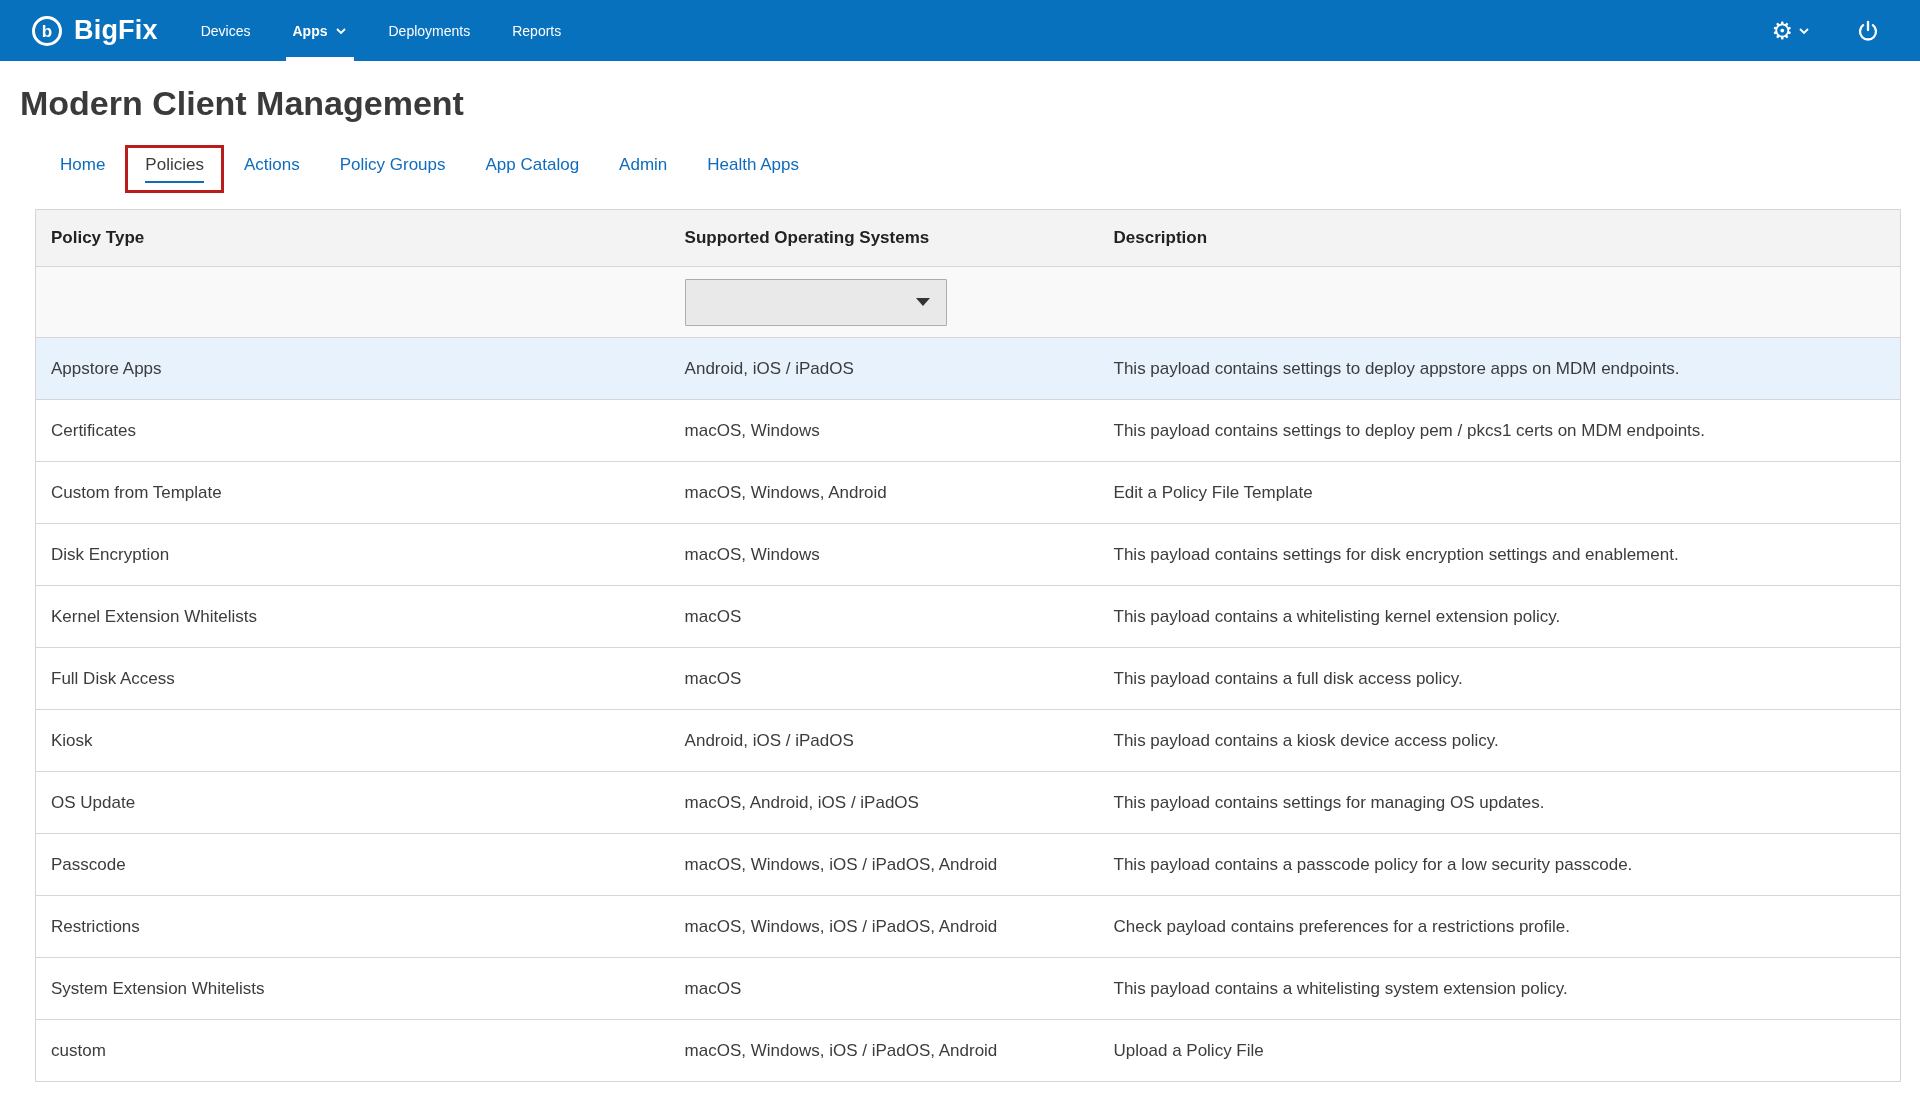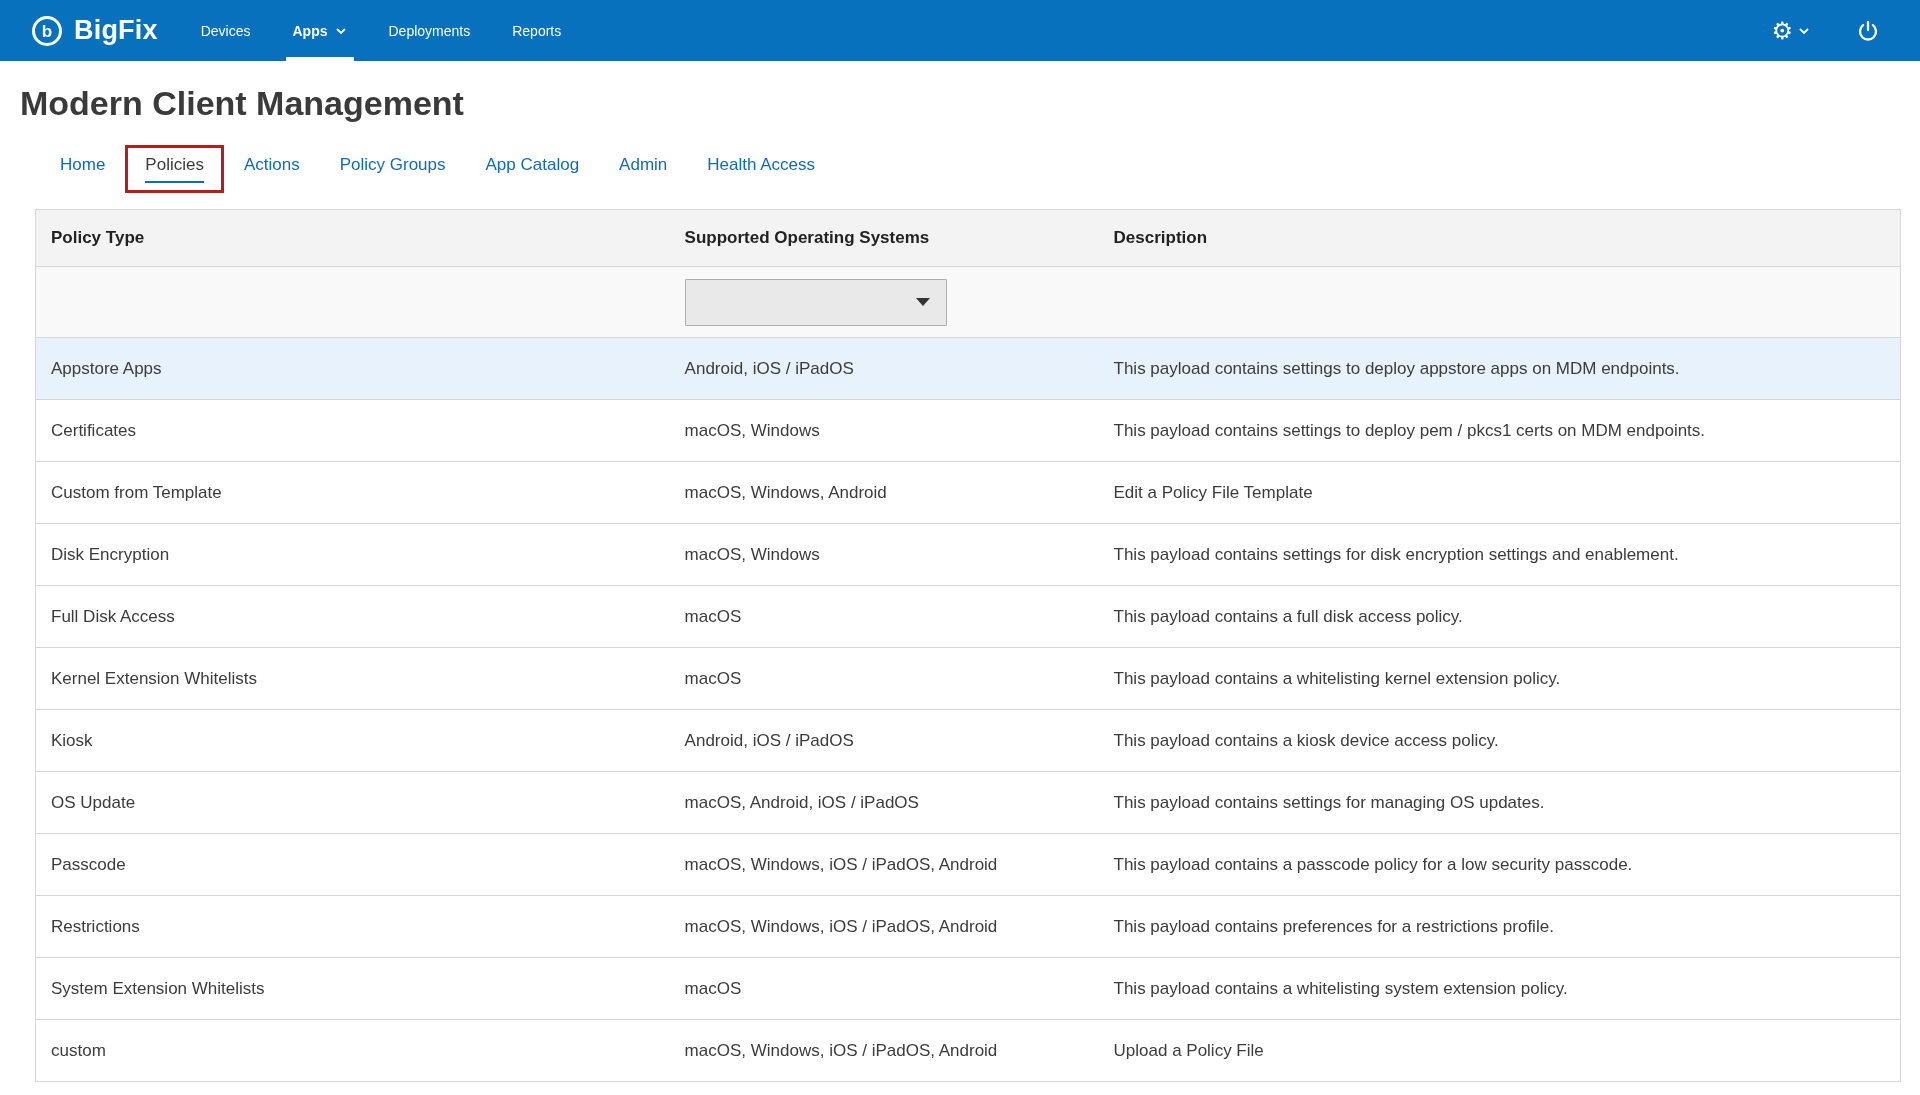--- a/index.html
+++ b/index.html
@@ -214,21 +214,21 @@
     <div class="tab">
     <span class="tab-label">Policy Groups</span>
   </div>
     <div class="tab">
     <span class="tab-label">App Catalog</span>
   </div>
     <div class="tab">
     <span class="tab-label">Admin</span>
   </div>
     <div class="tab">
-    <span class="tab-label">Health Access</span>
+    <span class="tab-label">Health Apps</span>
   </div>
   </div>
 
 <div class="table-wrap">
   <table class="policy-table">
     <colgroup>
         <col class="c1">
         <col class="c2">
         <col class="c3">
       </colgroup>
@@ -264,48 +264,48 @@
     <td><span>Custom from Template</span></td>
     <td><span>macOS, Windows, Android</span></td>
     <td><span>Edit a Policy File Template</span></td>
   </tr>
         <tr class="data-row">
     <td><span>Disk Encryption</span></td>
     <td><span>macOS, Windows</span></td>
     <td><span>This payload contains settings for disk encryption settings and enablement.</span></td>
   </tr>
         <tr class="data-row">
+    <td><span>Kernel Extension Whitelists</span></td>
+    <td><span>macOS</span></td>
+    <td><span>This payload contains a whitelisting kernel extension policy.</span></td>
+  </tr>
+        <tr class="data-row">
     <td><span>Full Disk Access</span></td>
     <td><span>macOS</span></td>
     <td><span>This payload contains a full disk access policy.</span></td>
   </tr>
         <tr class="data-row">
-    <td><span>Kernel Extension Whitelists</span></td>
-    <td><span>macOS</span></td>
-    <td><span>This payload contains a whitelisting kernel extension policy.</span></td>
-  </tr>
-        <tr class="data-row">
     <td><span>Kiosk</span></td>
     <td><span>Android, iOS / iPadOS</span></td>
     <td><span>This payload contains a kiosk device access policy.</span></td>
   </tr>
         <tr class="data-row">
     <td><span>OS Update</span></td>
     <td><span>macOS, Android, iOS / iPadOS</span></td>
     <td><span>This payload contains settings for managing OS updates.</span></td>
   </tr>
         <tr class="data-row">
     <td><span>Passcode</span></td>
     <td><span>macOS, Windows, iOS / iPadOS, Android</span></td>
     <td><span>This payload contains a passcode policy for a low security passcode.</span></td>
   </tr>
         <tr class="data-row">
     <td><span>Restrictions</span></td>
     <td><span>macOS, Windows, iOS / iPadOS, Android</span></td>
-    <td><span>This payload contains preferences for a restrictions profile.</span></td>
+    <td><span>Check payload contains preferences for a restrictions profile.</span></td>
   </tr>
         <tr class="data-row">
     <td><span>System Extension Whitelists</span></td>
     <td><span>macOS</span></td>
     <td><span>This payload contains a whitelisting system extension policy.</span></td>
   </tr>
         <tr class="data-row">
     <td><span>custom</span></td>
     <td><span>macOS, Windows, iOS / iPadOS, Android</span></td>
     <td><span>Upload a Policy File</span></td>

